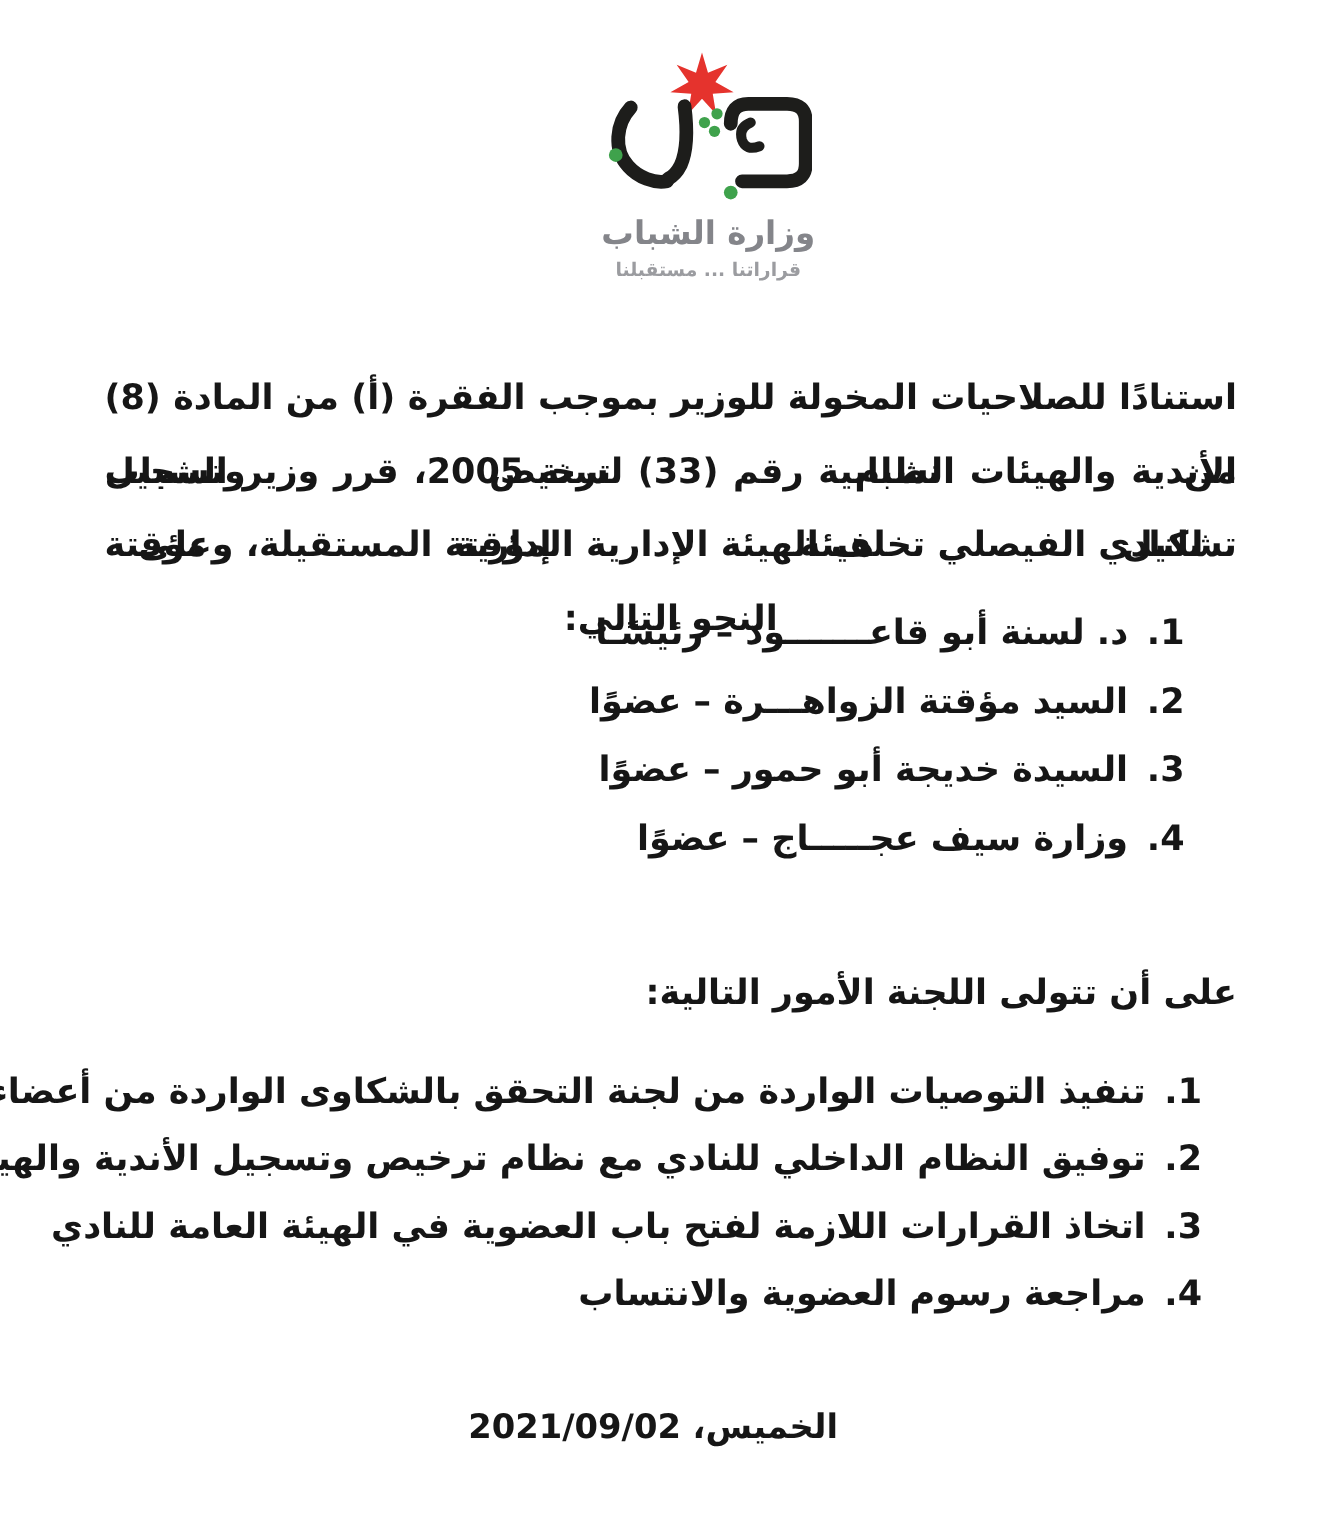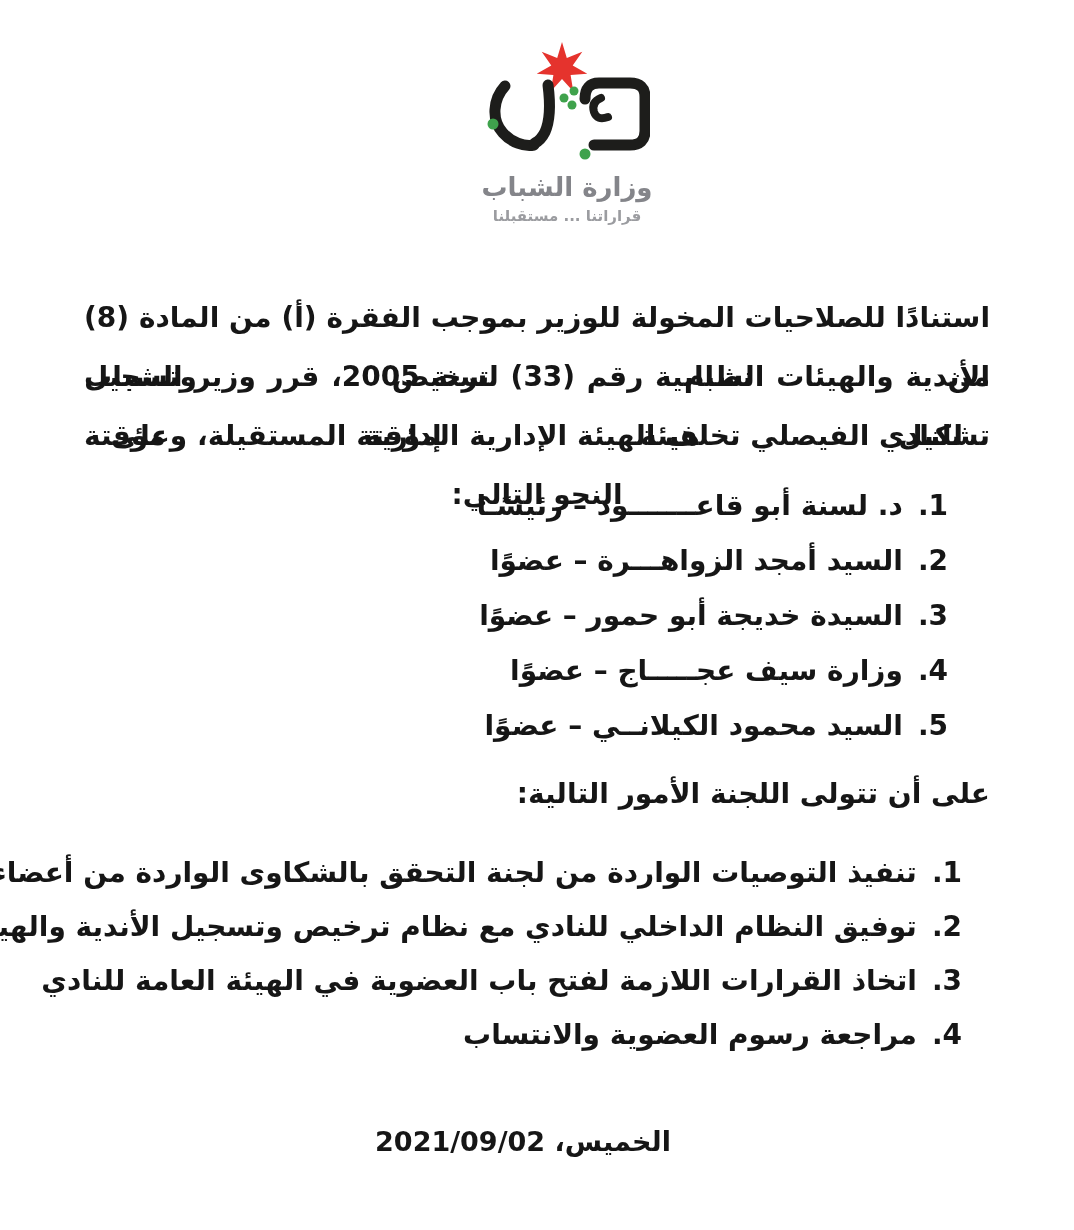--- a/index.html
+++ b/index.html
@@ -96,24 +96,23 @@
   </div>
 
   <div class="intro">
     <div class="line j">استنادًا للصلاحيات المخولة للوزير بموجب الفقرة (أ) من المادة (8) من نظام ترخيص وتسجيل</div>
     <div class="line j">الأندية والهيئات الشبابية رقم (33) لسنة 2005، قرر وزير الشباب تشكيل هيئة إدارية مؤقتة</div>
     <div class="line">للنادي الفيصلي تخلف الهيئة الإدارية المؤقتة المستقيلة، وعلى النحو التالي:</div>
   </div>
 
   <ol class="names">
     <li><span class="num">1.</span><span>د. لسنة أبو قاعـــــــود – رئيسًـا</span></li>
-    <li><span class="num">2.</span><span>السيد أمجد الزواهـــرة – عضوًا</span></li>
+    <li><span class="num">2.</span><span>السيد مؤقتة الزواهـــرة – عضوًا</span></li>
     <li><span class="num">3.</span><span>السيدة خديجة أبو حمور – عضوًا</span></li>
     <li><span class="num">4.</span><span>وزارة سيف عجـــــاج – عضوًا</span></li>
-    <li><span class="num">5.</span><span>السيد محمود الكيلانــي – عضوًا</span></li>
   </ol>
 
   <div class="tasks-heading">على أن تتولى اللجنة الأمور التالية:</div>
 
   <ol class="tasks">
     <li><span class="num">1.</span><span>تنفيذ التوصيات الواردة من لجنة التحقق بالشكاوى الواردة من أعضاء الهيئة العامة</span></li>
     <li><span class="num">2.</span><span>توفيق النظام الداخلي للنادي مع نظام ترخيص وتسجيل الأندية والهيئات الشبابية</span></li>
     <li><span class="num">3.</span><span>اتخاذ القرارات اللازمة لفتح باب العضوية في الهيئة العامة للنادي</span></li>
     <li><span class="num">4.</span><span>مراجعة رسوم العضوية والانتساب</span></li>
   </ol>

